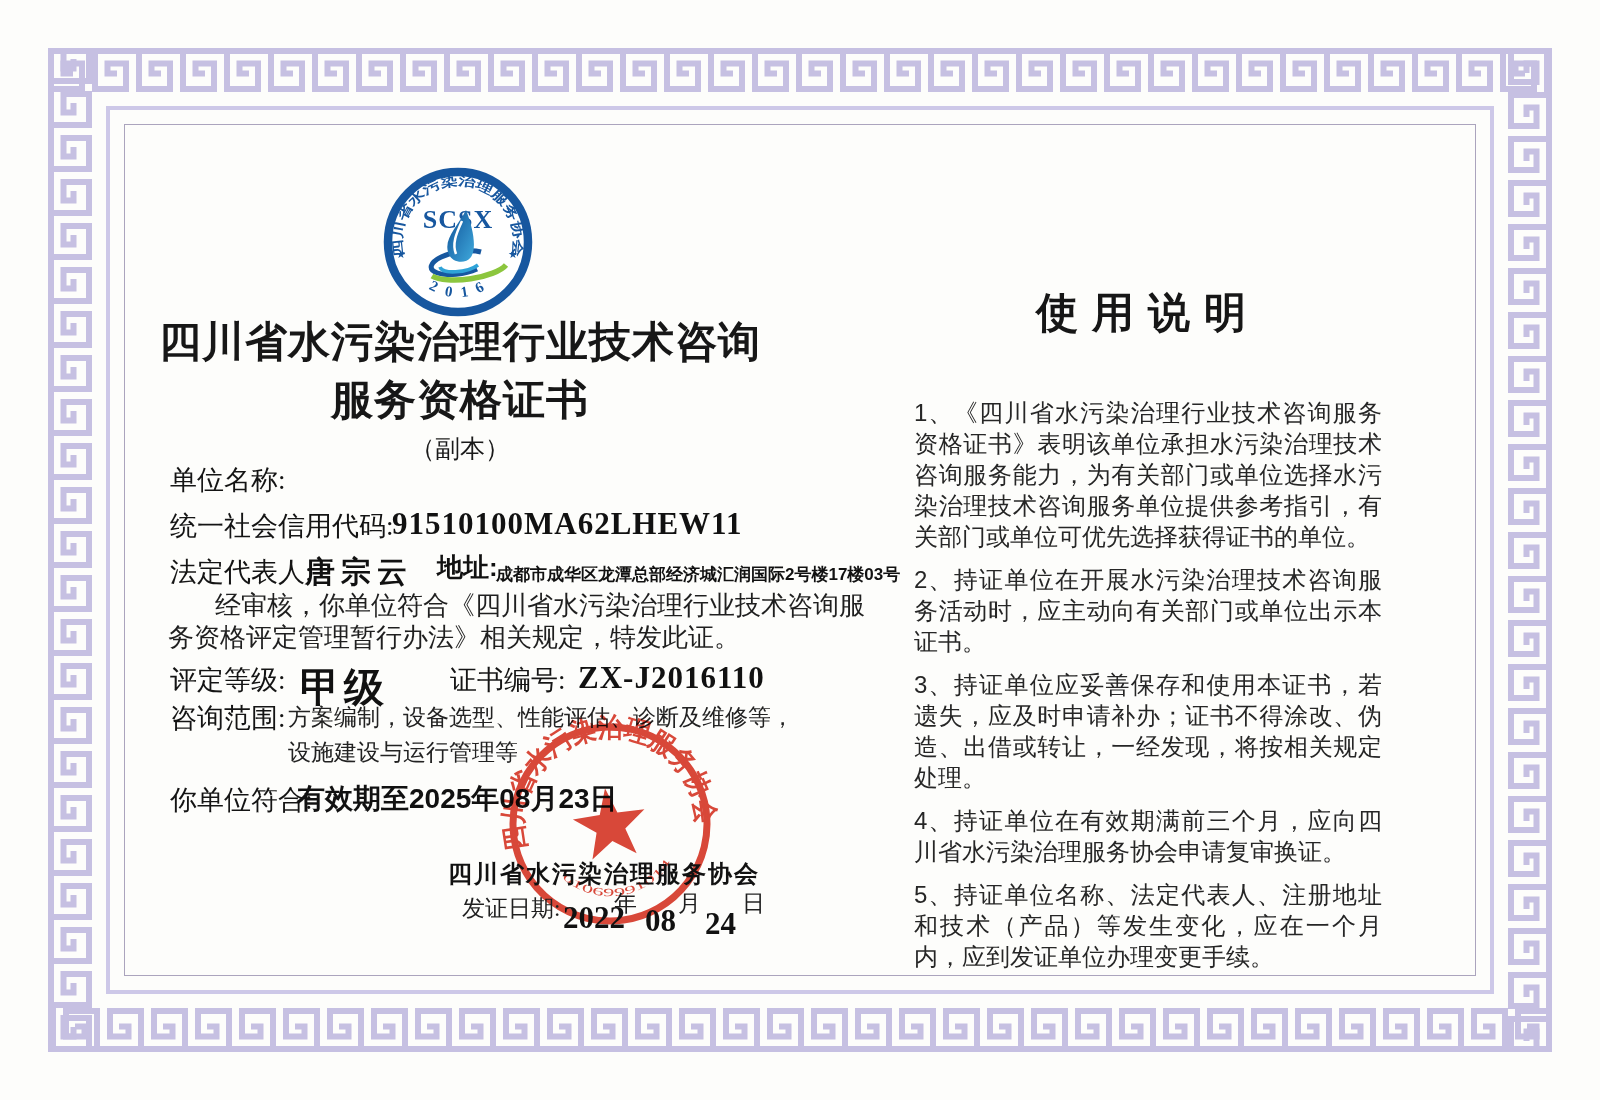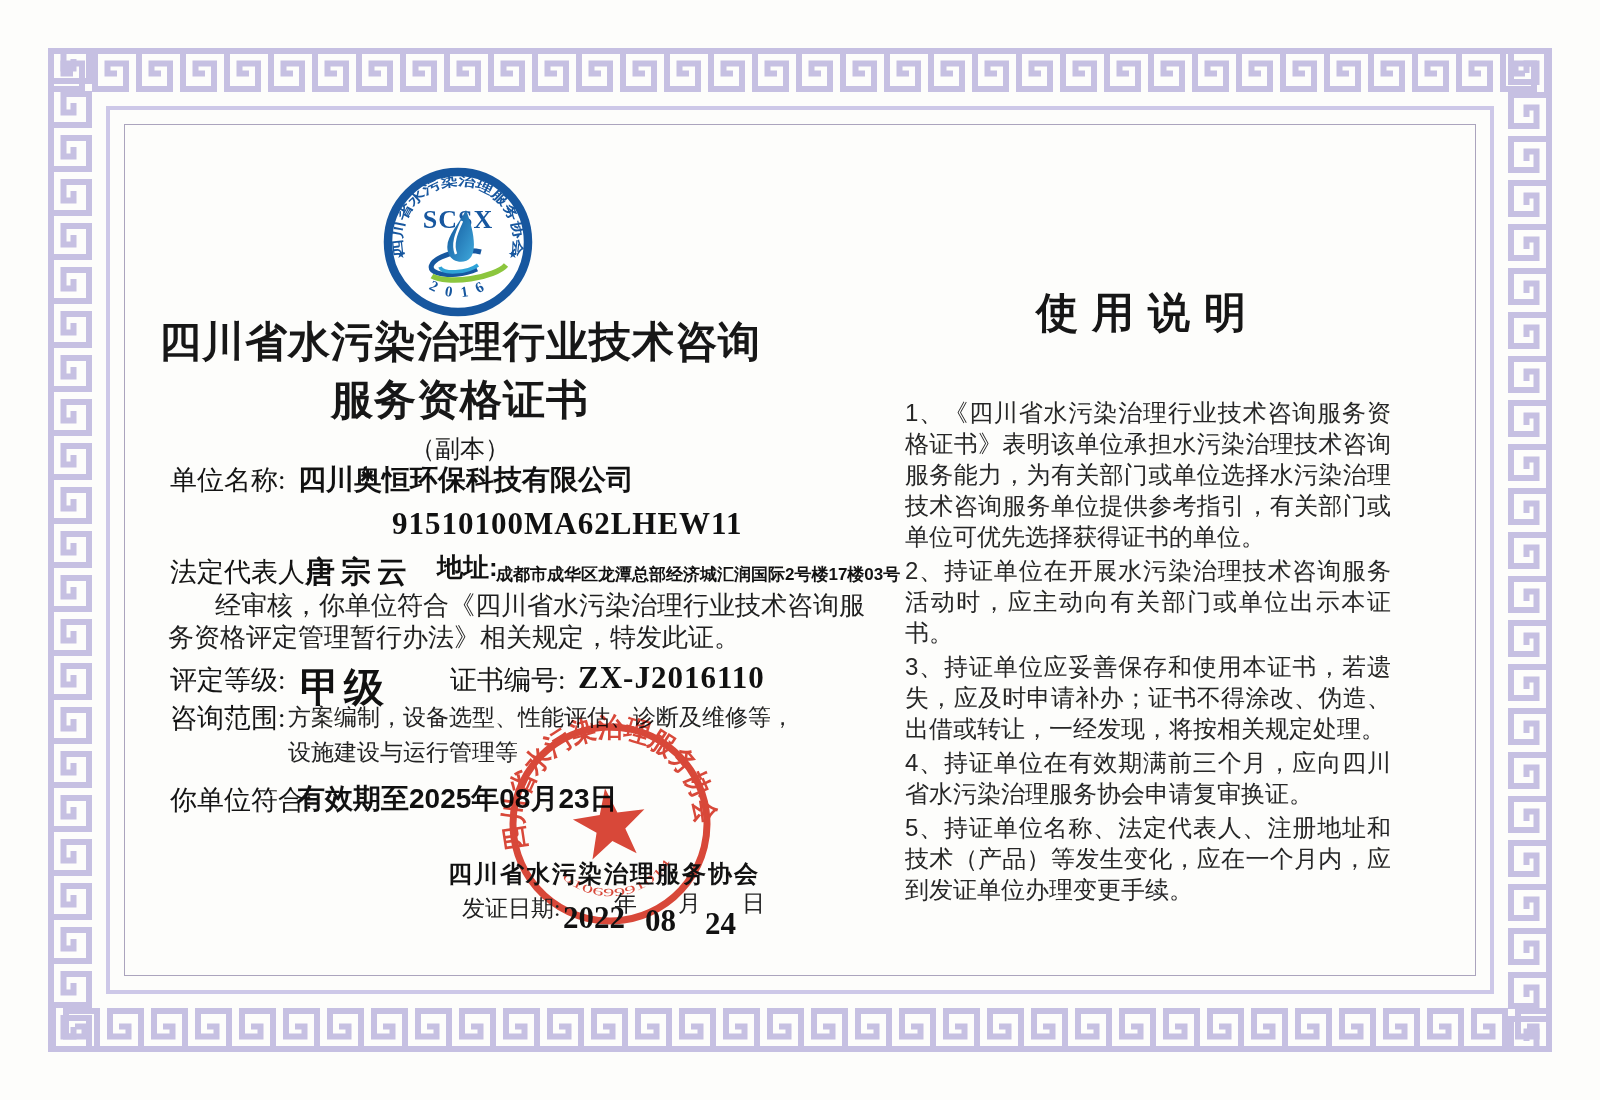--- a/index.html
+++ b/index.html
@@ -16,21 +16,21 @@
   .sans{font-family:"Liberation Sans","DejaVu Sans",sans-serif;}
   .title{left:140px;width:640px;text-align:center;font-size:42px;font-weight:bold;letter-spacing:1px;color:#171717;}
   .label{font-size:27px;color:#141414;}
   .value-bold{font-weight:bold;color:#111;}
   .seal-svg{mix-blend-mode:multiply;}
   .right-col{position:absolute;left:902px;top:285px;width:492px;}
   .usage-title{font-size:42px;font-weight:bold;letter-spacing:14px;text-align:center;
                font-family:"Liberation Serif","DejaVu Serif",serif;color:#161616;}
   .usage-body{margin-top:56px;font-size:24px;line-height:31px;color:#262626;text-align:justify;
               font-family:"Liberation Sans","DejaVu Sans",sans-serif;}
-  .usage-body p{margin:3px;}
+  .usage-body p{margin:12px;}
 </style>
 </head>
 <body>
 
 <div class="cert">
 
   <svg width="0" height="0" style="position:absolute" aria-hidden="true">
     <defs>
       <pattern id="meander" width="44" height="44" patternUnits="userSpaceOnUse">
         <path d="M0,3 H44" stroke="#c6c0e2" stroke-width="6" fill="none"></path>
@@ -79,22 +79,22 @@
     <path d="M 58,101 A 21,8 -10 0 0 96,99" stroke="#2fa3d8" stroke-width="3.5" fill="none"></path>
     <path d="M84,44 C76,60 62,72 66,86 C69,97 83,99 89,91 C95,82 91,62 84,44 Z" fill="url(#dropGrad)"></path>
     <path d="M80,55 C74,68 70,78 74,88" stroke="#ffffff" stroke-width="2.5" fill="none"></path>
   </svg>
 
   <div class="abs title" style="top:314px">四川省水污染治理行业技术咨询</div>
   <div class="abs" style="left:140px;top:432px;width:640px;text-align:center;font-size:25px;color:#1a1a1a">（副本）</div>
   <div class="abs title" style="top:372px">服务资格证书</div>
 
   <div class="abs label" style="left:170px;top:462px">单位名称:</div>
-  <div class="abs sans value-bold" style="left:298px;top:461px;font-size:28px">四川奥恒环保科技有限公司</div>
 
+  <div class="abs label" style="left:170px;top:508px">统一社会信用代码:</div>
   <div class="abs serif value-bold" style="left:392px;top:506px;font-size:31px;letter-spacing:1px">91510100MA62LHEW11</div>
 
   <div class="abs label" style="left:170px;top:554px">法定代表人:</div>
   <div class="abs sans value-bold" style="left:305px;top:552px;font-size:30px;letter-spacing:6px">唐宗云</div>
   <div class="abs sans value-bold" style="left:437px;top:550px;font-size:26px">地址:</div>
   <div class="abs sans value-bold" style="left:496px;top:563px;font-size:17px">成都市成华区龙潭总部经济城汇润国际2号楼17楼03号</div>
 
   <div class="abs" style="left:215px;top:588px;font-size:26px">经审核，你单位符合《四川省水污染治理行业技术咨询服</div>
   <div class="abs" style="left:168px;top:620px;font-size:26px">务资格评定管理暂行办法》相关规定，特发此证。</div>
 

